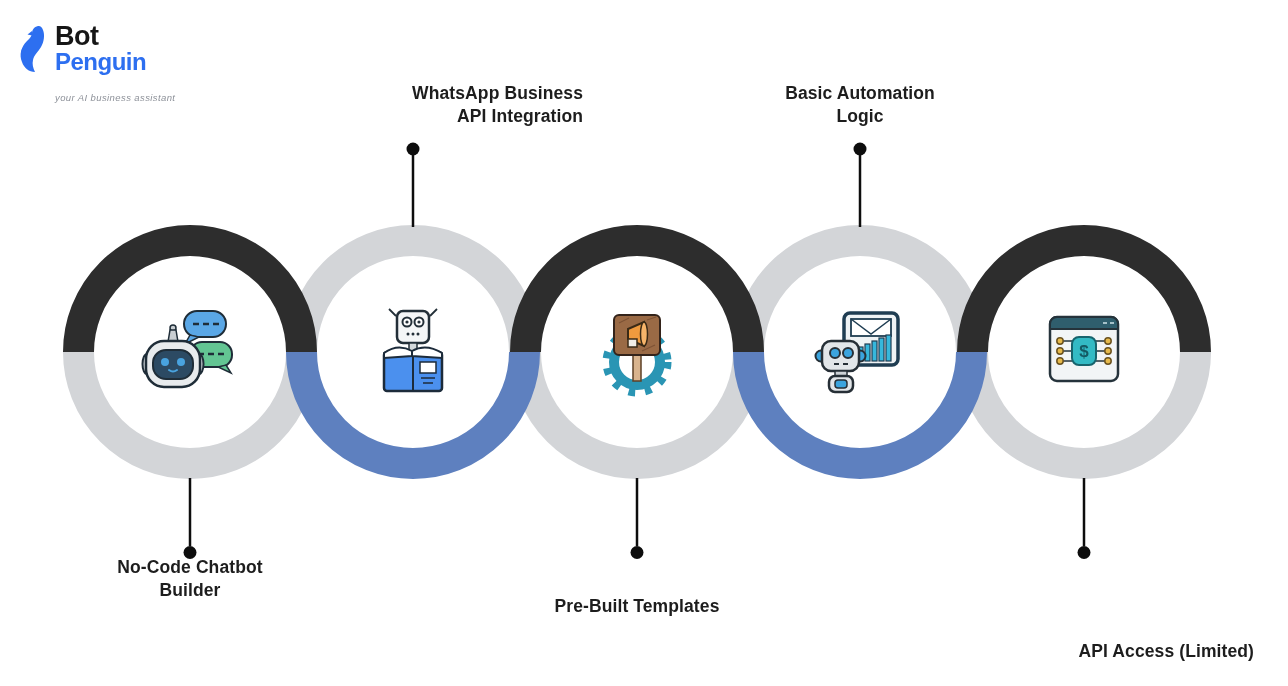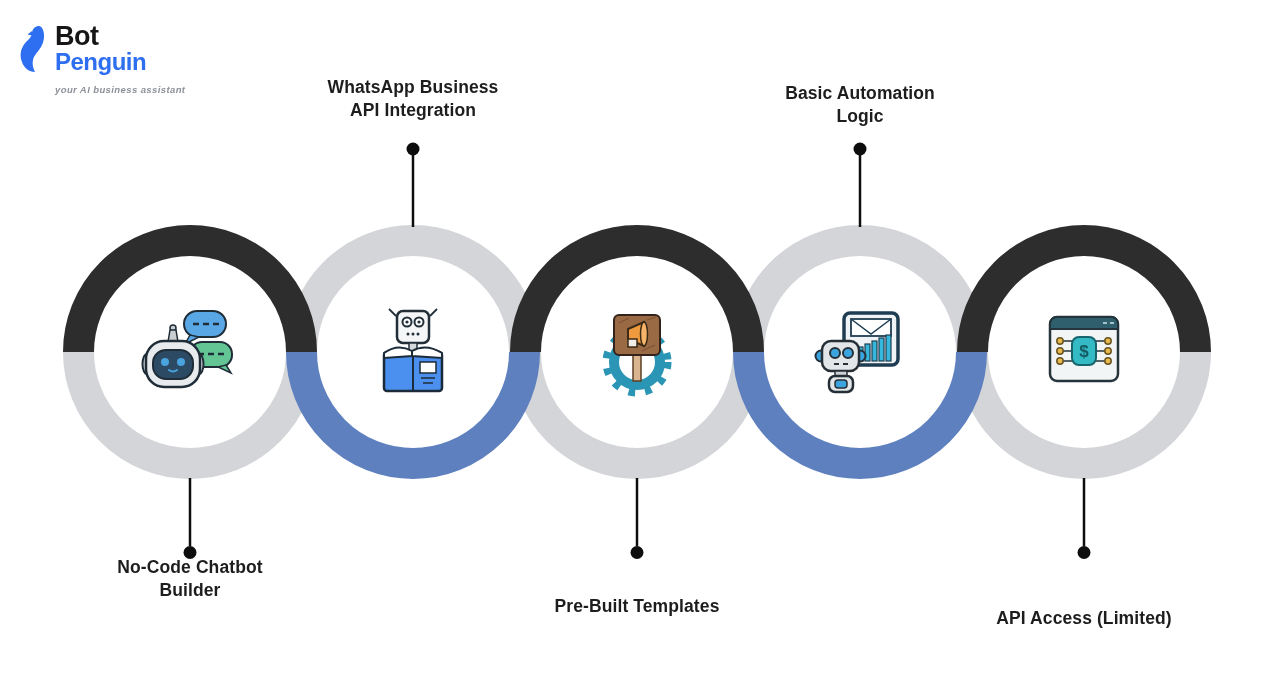--- a/index.html
+++ b/index.html
@@ -17,22 +17,22 @@
   .brand { display: flex; flex-direction: column; }
   .brand-bot {
     font-size: 27px; font-weight: bold; line-height: 25px;
     letter-spacing: -0.5px; color: var(--brand_black, #161616);
   }
   .brand-penguin {
     font-size: 24px; font-weight: bold; line-height: 25px;
     letter-spacing: -0.5px; color: var(--brand_blue, #2d6ff0);
   }
   .brand-tagline {
-    margin-top: 10px; font-size: 9.5px; font-style: italic;
-    color: var(--tagline_gray, #8d9199); letter-spacing: 0.4px; font-weight: bold;
+    margin-top: 18px; font-size: 9.5px; font-style: italic;
+    color: var(--tagline_gray, #8d9199); letter-spacing: 0.4px; font-weight: normal;
   }
 
   
   .rings-svg { position: absolute; left: 0; top: 0; }
   .ring { fill: none; stroke-width: 31; }
   .ring-gray  { stroke: var(--ring_gray,  #d3d5d8); }
   .ring-dark  { stroke: var(--ring_dark,  #2d2d2d); }
   .ring-blue  { stroke: var(--ring_blue,  #5e80bf); }
   .connector-line { stroke: var(--connector, #0d0d0d); stroke-width: 2.5; }
   .connector-dot  { fill: var(--connector, #0d0d0d); }
@@ -93,26 +93,26 @@
       <circle class="connector-dot" cx="637" cy="552.5" r="6.5"></circle>
       <line class="connector-line" x1="860" y1="155" x2="860" y2="227"></line>
       <circle class="connector-dot" cx="860" cy="149" r="6.5"></circle>
       <line class="connector-line" x1="1084" y1="478" x2="1084" y2="546"></line>
       <circle class="connector-dot" cx="1084" cy="552.5" r="6.5"></circle>
     </g>
   </svg>
 
   <div class="step-label" style="left:20px;  top:556px;">No-Code Chatbot
 Builder</div>
-  <div class="step-label" style="left:243px; top:76px;">WhatsApp Business
+  <div class="step-label" style="left:243px; top:82px;text-align:right;">WhatsApp Business
 API Integration</div>
   <div class="step-label" style="left:467px; top:595px;">Pre-Built Templates</div>
   <div class="step-label" style="left:690px; top:82px;">Basic Automation
 Logic</div>
-  <div class="step-label" style="left:914px; top:607px;">API Access (Limited)</div>
+  <div class="step-label" style="left:914px; top:640px;text-align:right;">API Access (Limited)</div>
 
   <div class="icon-box" style="left:140px; top:305px;">
     <svg viewBox="0 0 100 95">
       <rect x="44" y="6" width="42" height="26" rx="13" fill="#5aa7e6" stroke="#1f2d38" stroke-width="2"></rect>
       <path d="M50 30 L45 39 L59 32 Z" fill="#5aa7e6" stroke="#1f2d38" stroke-width="1.5"></path>
       <line x1="53" y1="19" x2="59" y2="19" stroke="#1f2d38" stroke-width="2.5"></line>
       <line x1="63" y1="19" x2="69" y2="19" stroke="#1f2d38" stroke-width="2.5"></line>
       <line x1="73" y1="19" x2="79" y2="19" stroke="#1f2d38" stroke-width="2.5"></line>
       <rect x="50" y="37" width="42" height="25" rx="12" fill="#63c593" stroke="#1f2d38" stroke-width="2"></rect>
       <path d="M86 60 L91 68 L78 62 Z" fill="#63c593" stroke="#1f2d38" stroke-width="1.5"></path>

